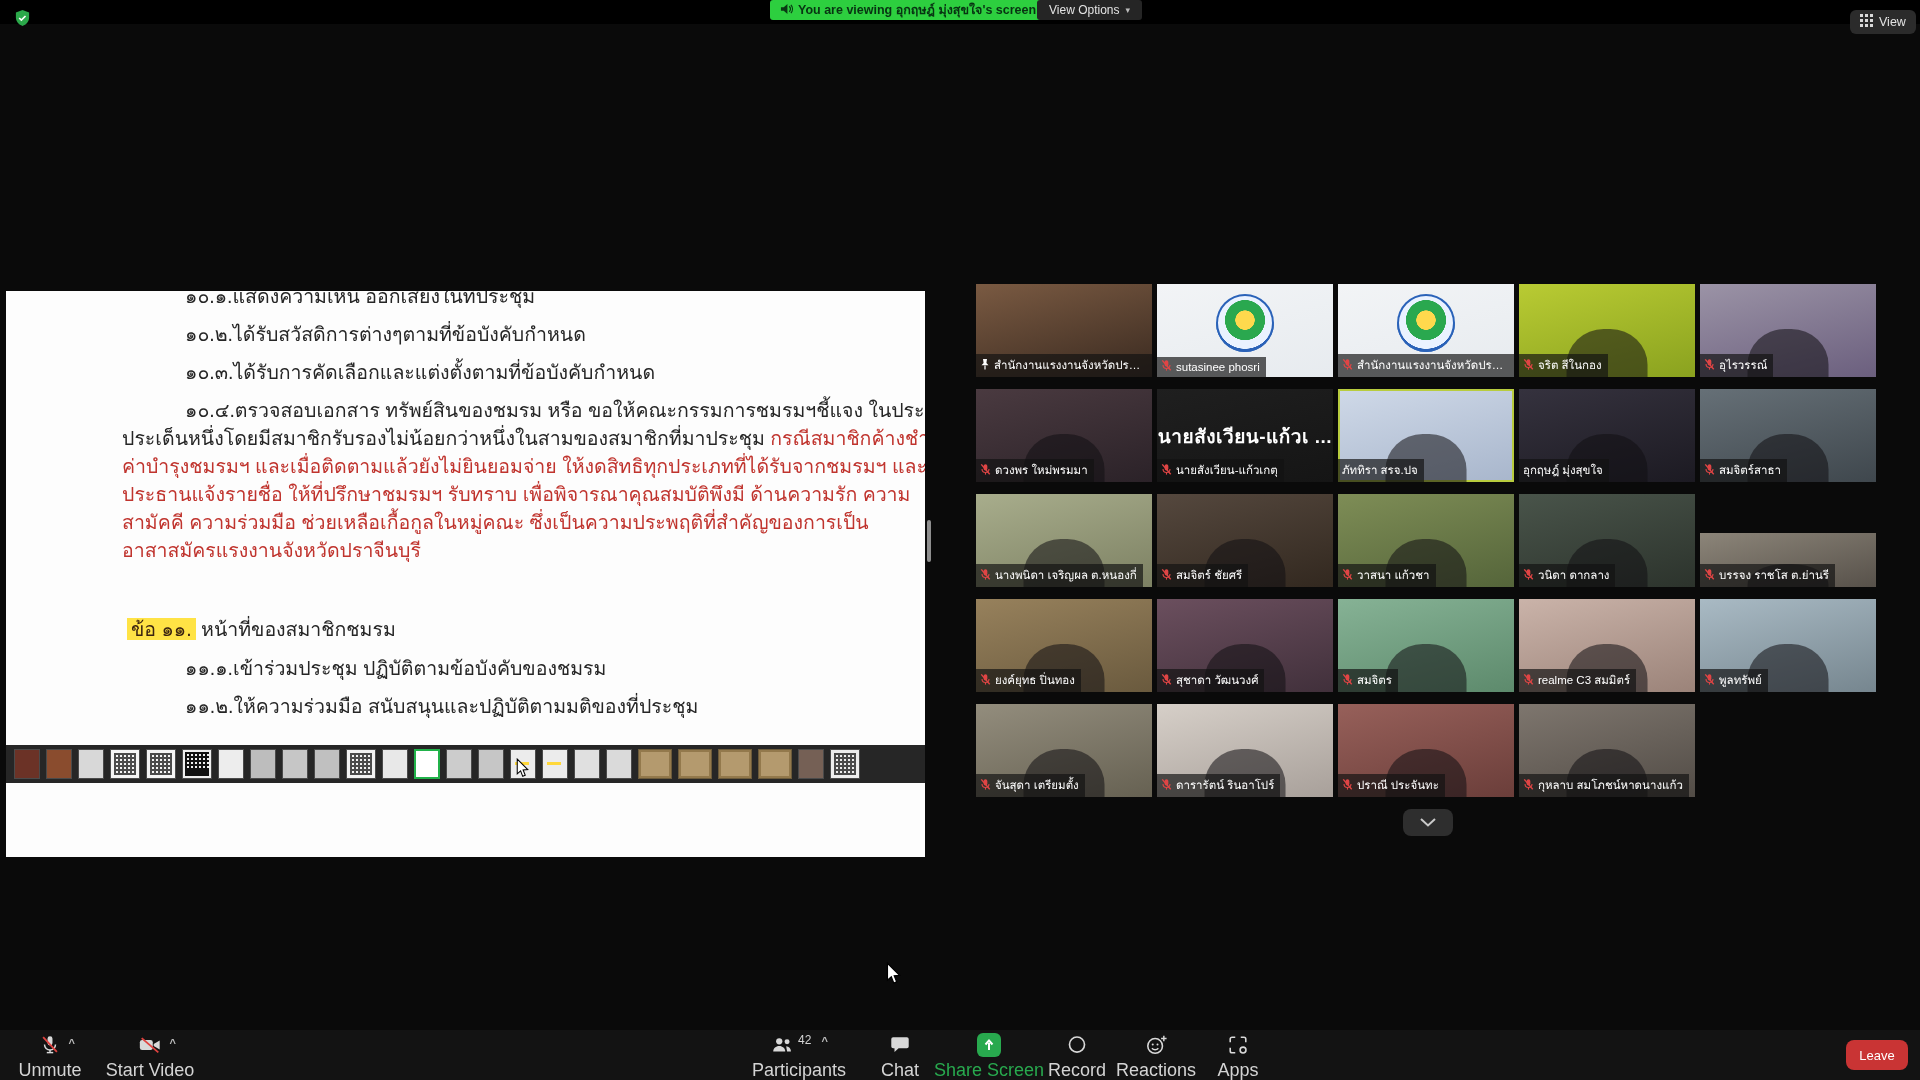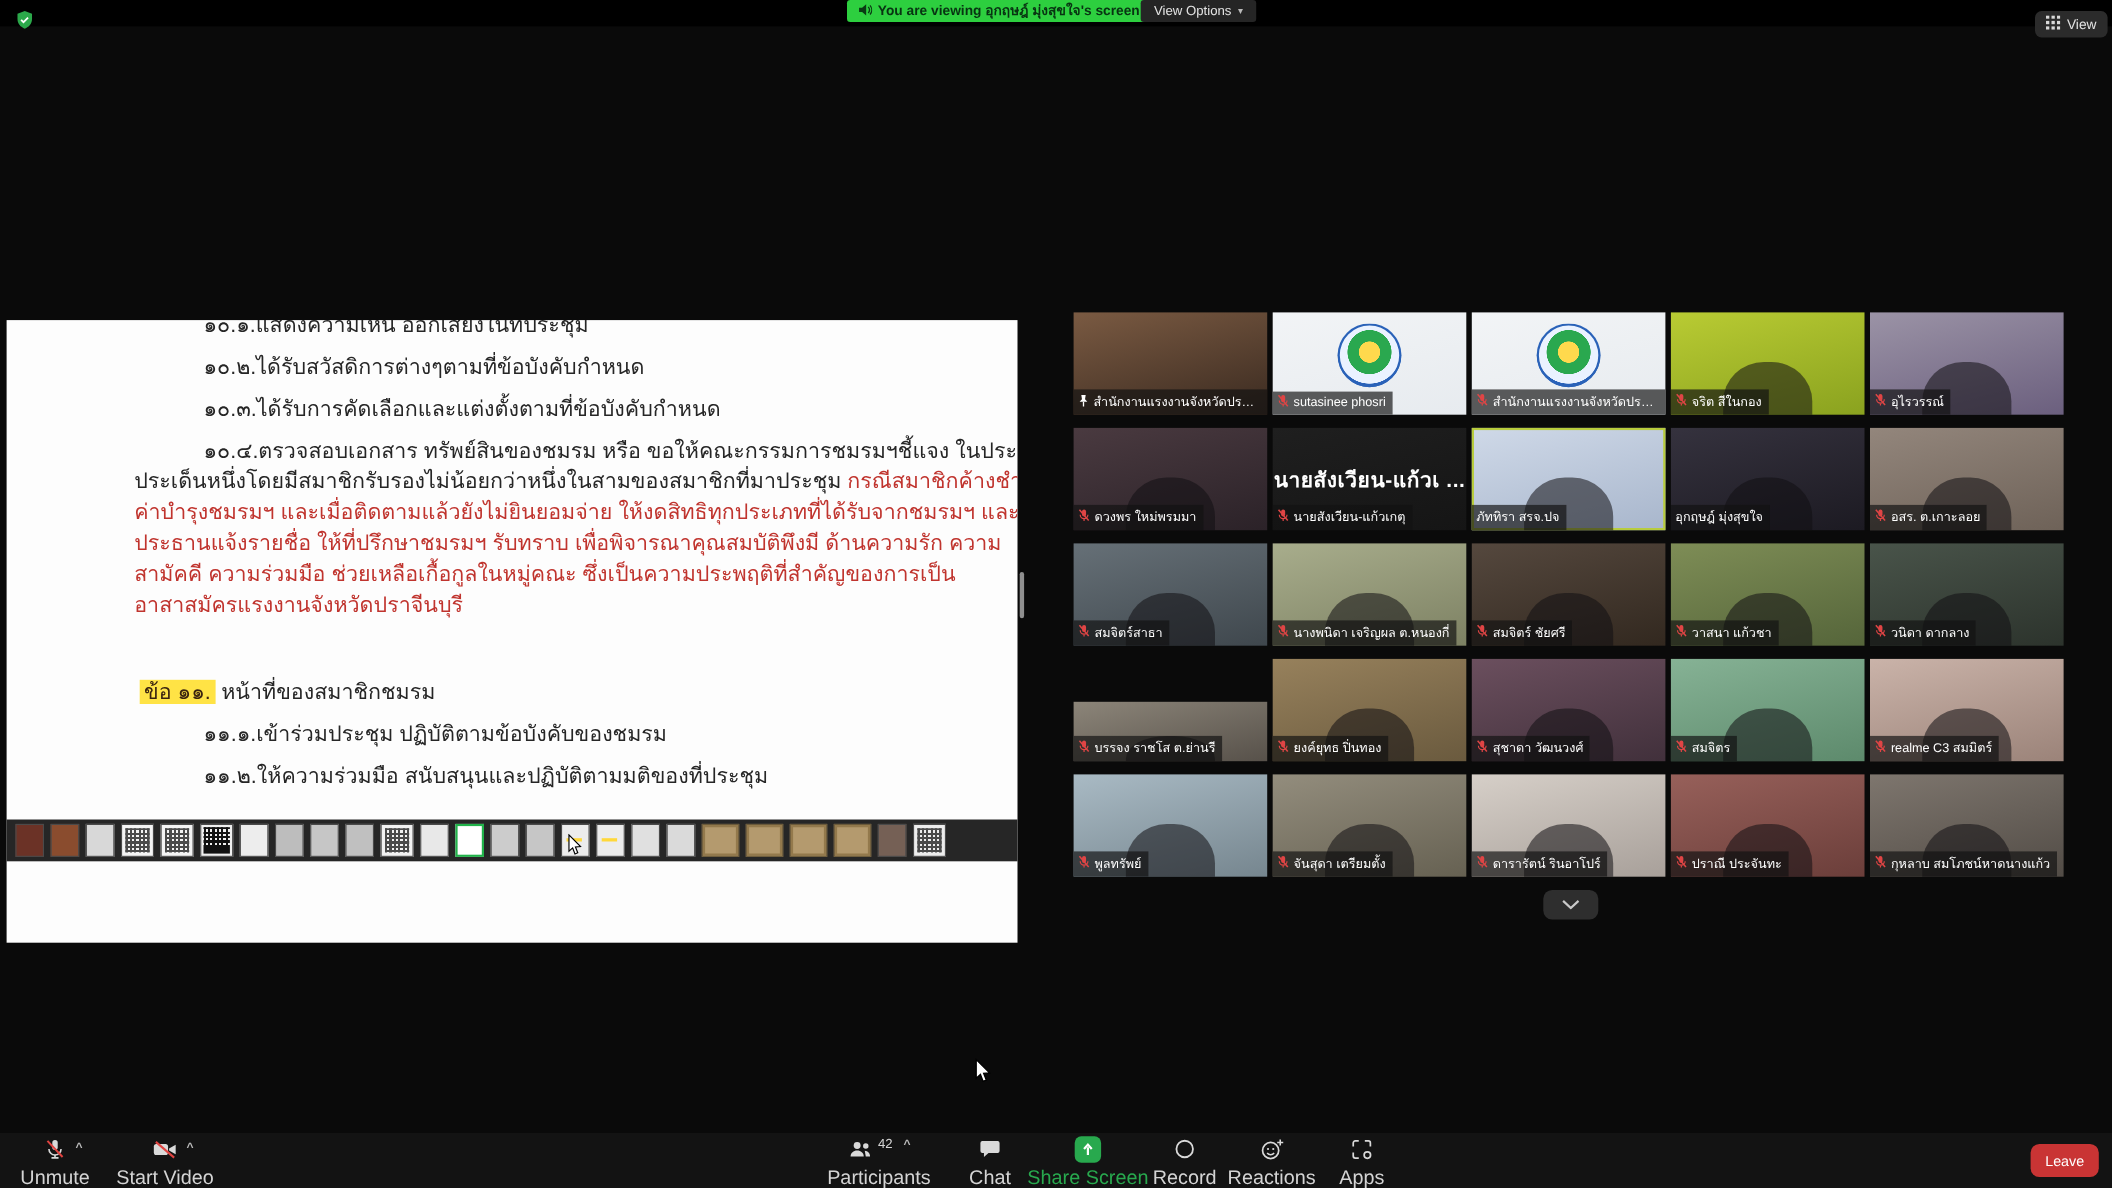--- a/index.html
+++ b/index.html
@@ -263,32 +263,20 @@
         <div class="tlabel">
           <span class="nm">ภัททิรา สรจ.ปจ</span>
         </div>
       </div>
       <div class="tile" style="background: linear-gradient(165deg, rgb(53, 50, 62), rgb(28, 26, 34));">
         <div class="person"></div>
         <div class="tlabel">
           <span class="nm">อุกฤษฎ์ มุ่งสุขใจ</span>
         </div>
       </div>
-      <div class="tile" style="background: linear-gradient(165deg, rgb(147, 134, 124), rgb(110, 98, 88));">
-        <div class="person"></div>
-        <div class="tlabel">
-          <span><svg width="11" height="13" viewBox="0 0 12 14">
-              <rect x="4" y="1.2" width="4" height="7" rx="2" fill="#e04545"></rect>
-              <path d="M2.2 6.5a3.8 3.8 0 0 0 7.6 0" fill="none" stroke="#e04545" stroke-width="1.2"></path>
-              <line x1="6" y1="10.5" x2="6" y2="12.6" stroke="#e04545" stroke-width="1.2"></line>
-              <line x1="1.4" y1="1.4" x2="10.6" y2="12.2" stroke="#e04545" stroke-width="1.5"></line>
-            </svg></span>
-          <span class="nm">อสร. ต.เกาะลอย</span>
-        </div>
-      </div>
       <div class="tile" style="background: linear-gradient(165deg, rgb(102, 112, 119), rgb(63, 71, 77));">
         <div class="person"></div>
         <div class="tlabel">
           <span><svg width="11" height="13" viewBox="0 0 12 14">
               <rect x="4" y="1.2" width="4" height="7" rx="2" fill="#e04545"></rect>
               <path d="M2.2 6.5a3.8 3.8 0 0 0 7.6 0" fill="none" stroke="#e04545" stroke-width="1.2"></path>
               <line x1="6" y1="10.5" x2="6" y2="12.6" stroke="#e04545" stroke-width="1.2"></line>
               <line x1="1.4" y1="1.4" x2="10.6" y2="12.2" stroke="#e04545" stroke-width="1.5"></line>
             </svg></span>
           <span class="nm">สมจิตร์สาธา</span>

